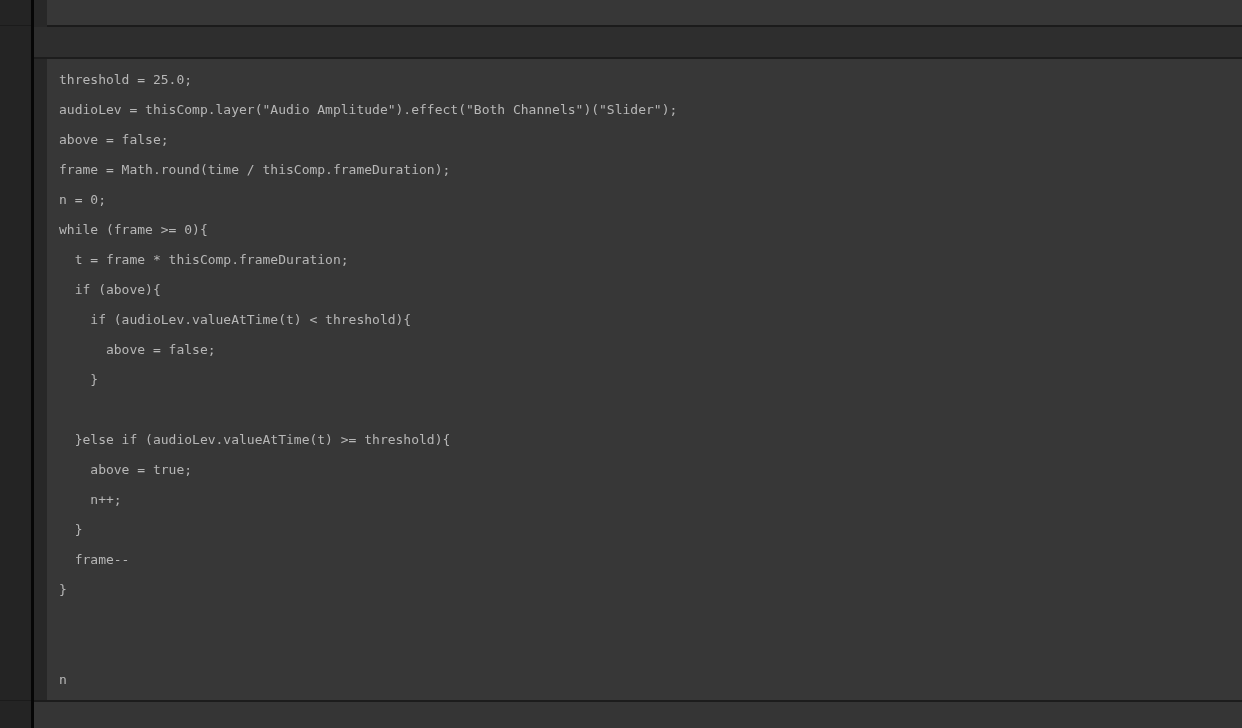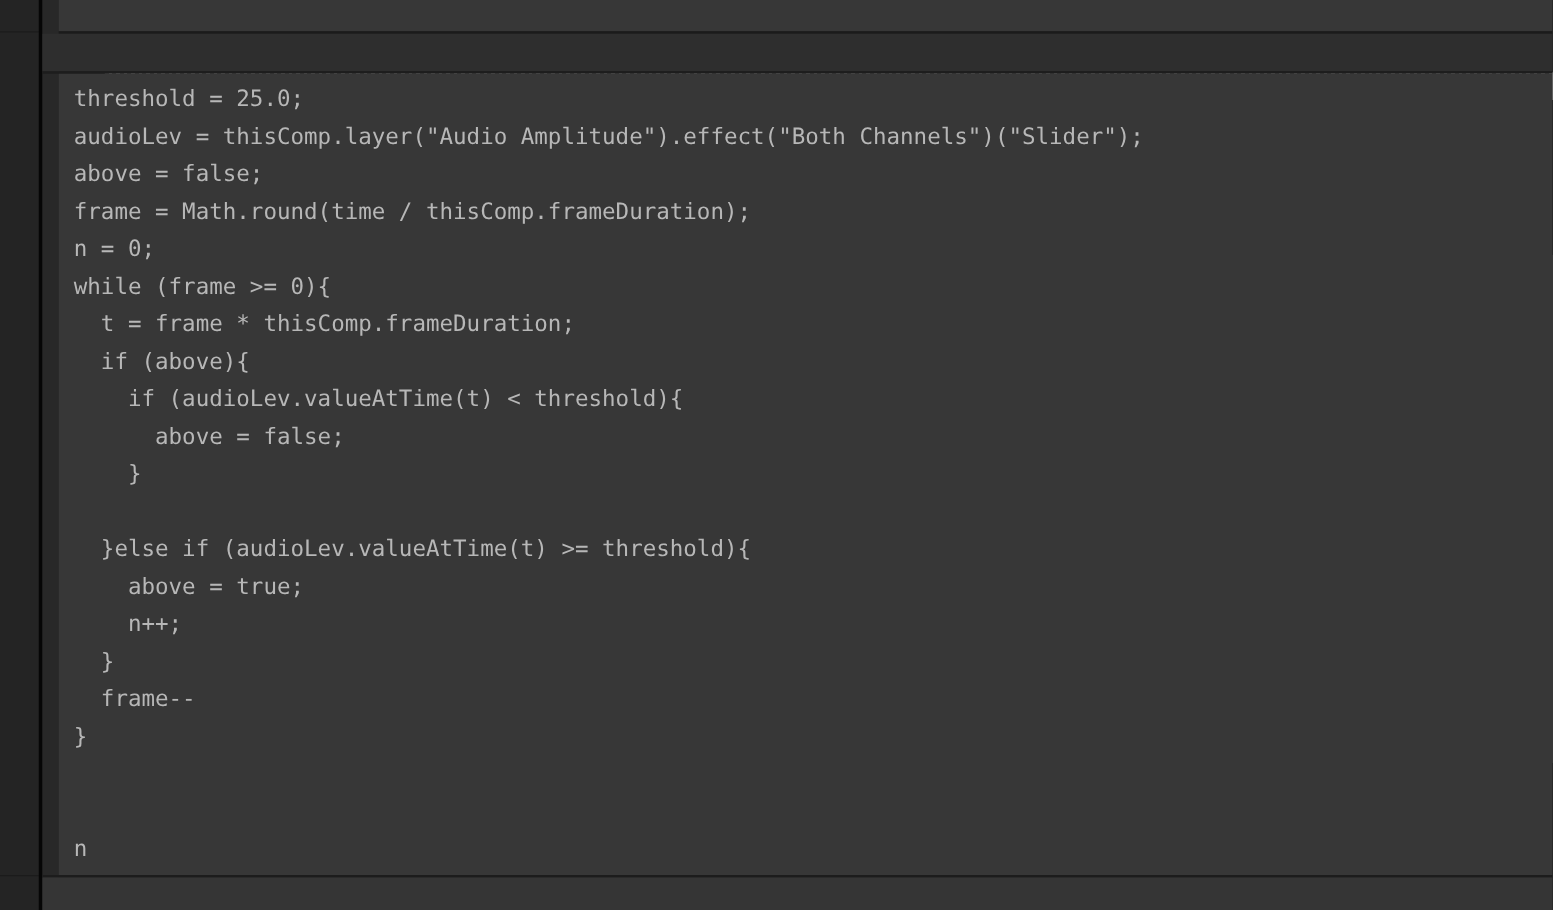--- a/index.html
+++ b/index.html
@@ -131,21 +131,21 @@
     left: 47px; top: 59px;
     width: 1195px;
     height: 641px;
     background: #373737;
     overflow: hidden;
   }
   .code {
     margin: 0;
     padding: 6px 0 0 12px;
     font-family: "DejaVu Sans Mono", monospace;
-    font-size: 18px;
+    font-size: 13px;
     line-height: 30px;
     color: #b7b7b7;
     white-space: pre;
     letter-spacing: 0px;
   }
   .editor-rule-bottom {
     position: absolute;
     left: 34px; top: 700px;
     width: 1208px;
     height: 2px;

